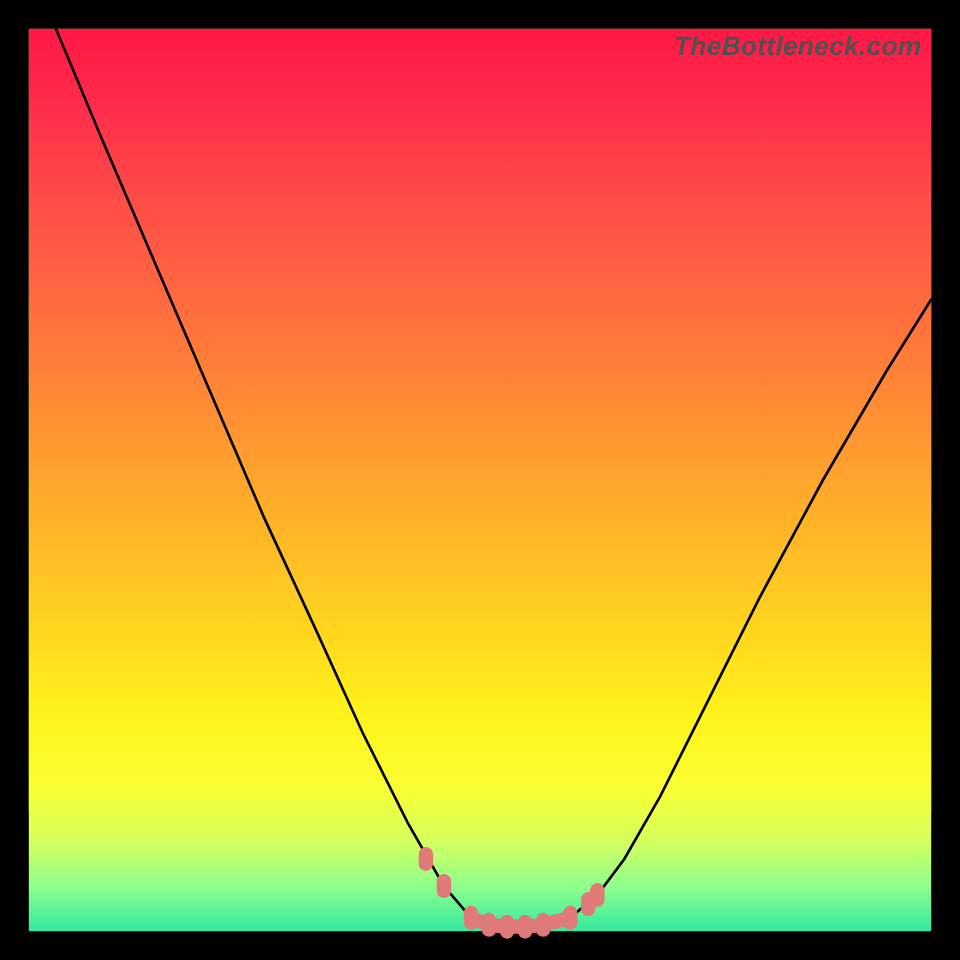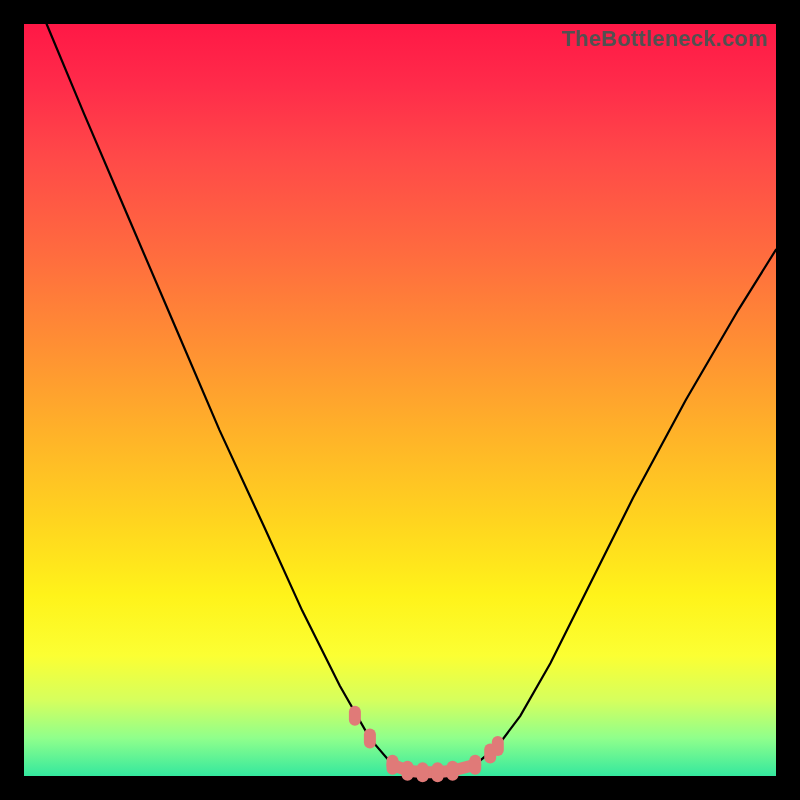--- a/index.html
+++ b/index.html
@@ -10,20 +10,21 @@
     background: #000000;
     overflow: hidden;
   }
   .frame {
     position: absolute;
     left: 24px;
     top: 24px;
     width: 752px;
     height: 652px;
     background: #84cc16;
+    font-style: italic;
   }
   .plot-area {
     position: absolute;
     left: 0;
     top: 0;
     width: 752px;
     height: 752px;
     background: linear-gradient(to bottom,
       #ff1846 0%,
       #ff2b4a 8%,

